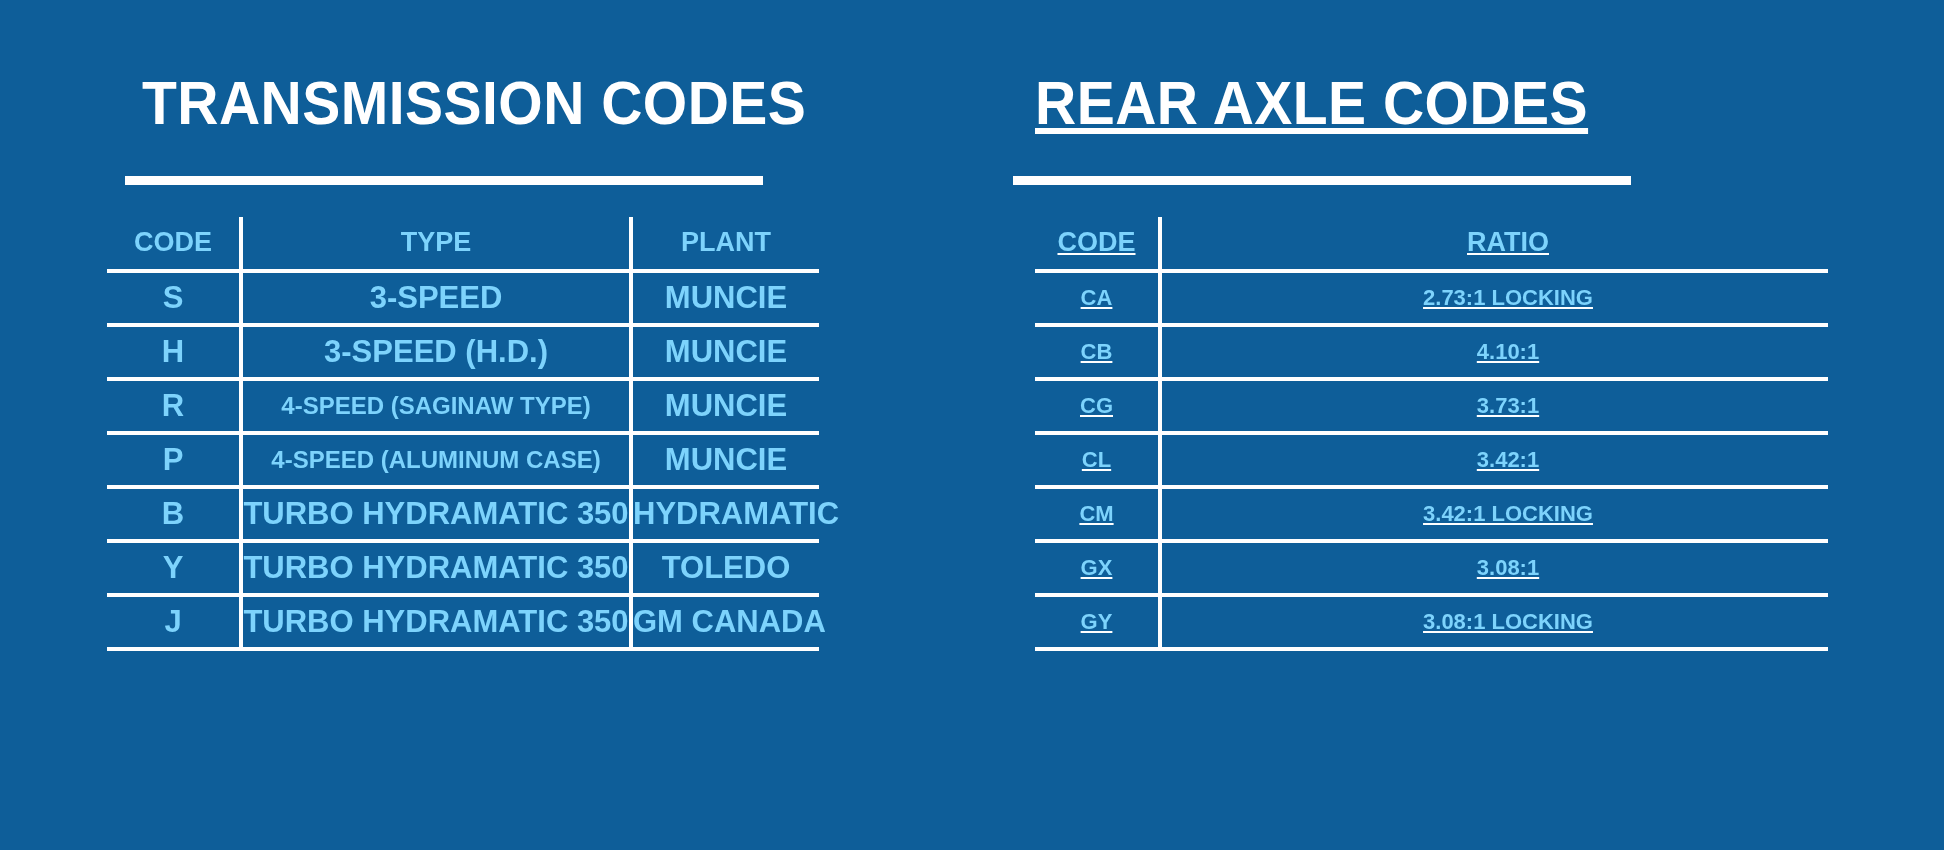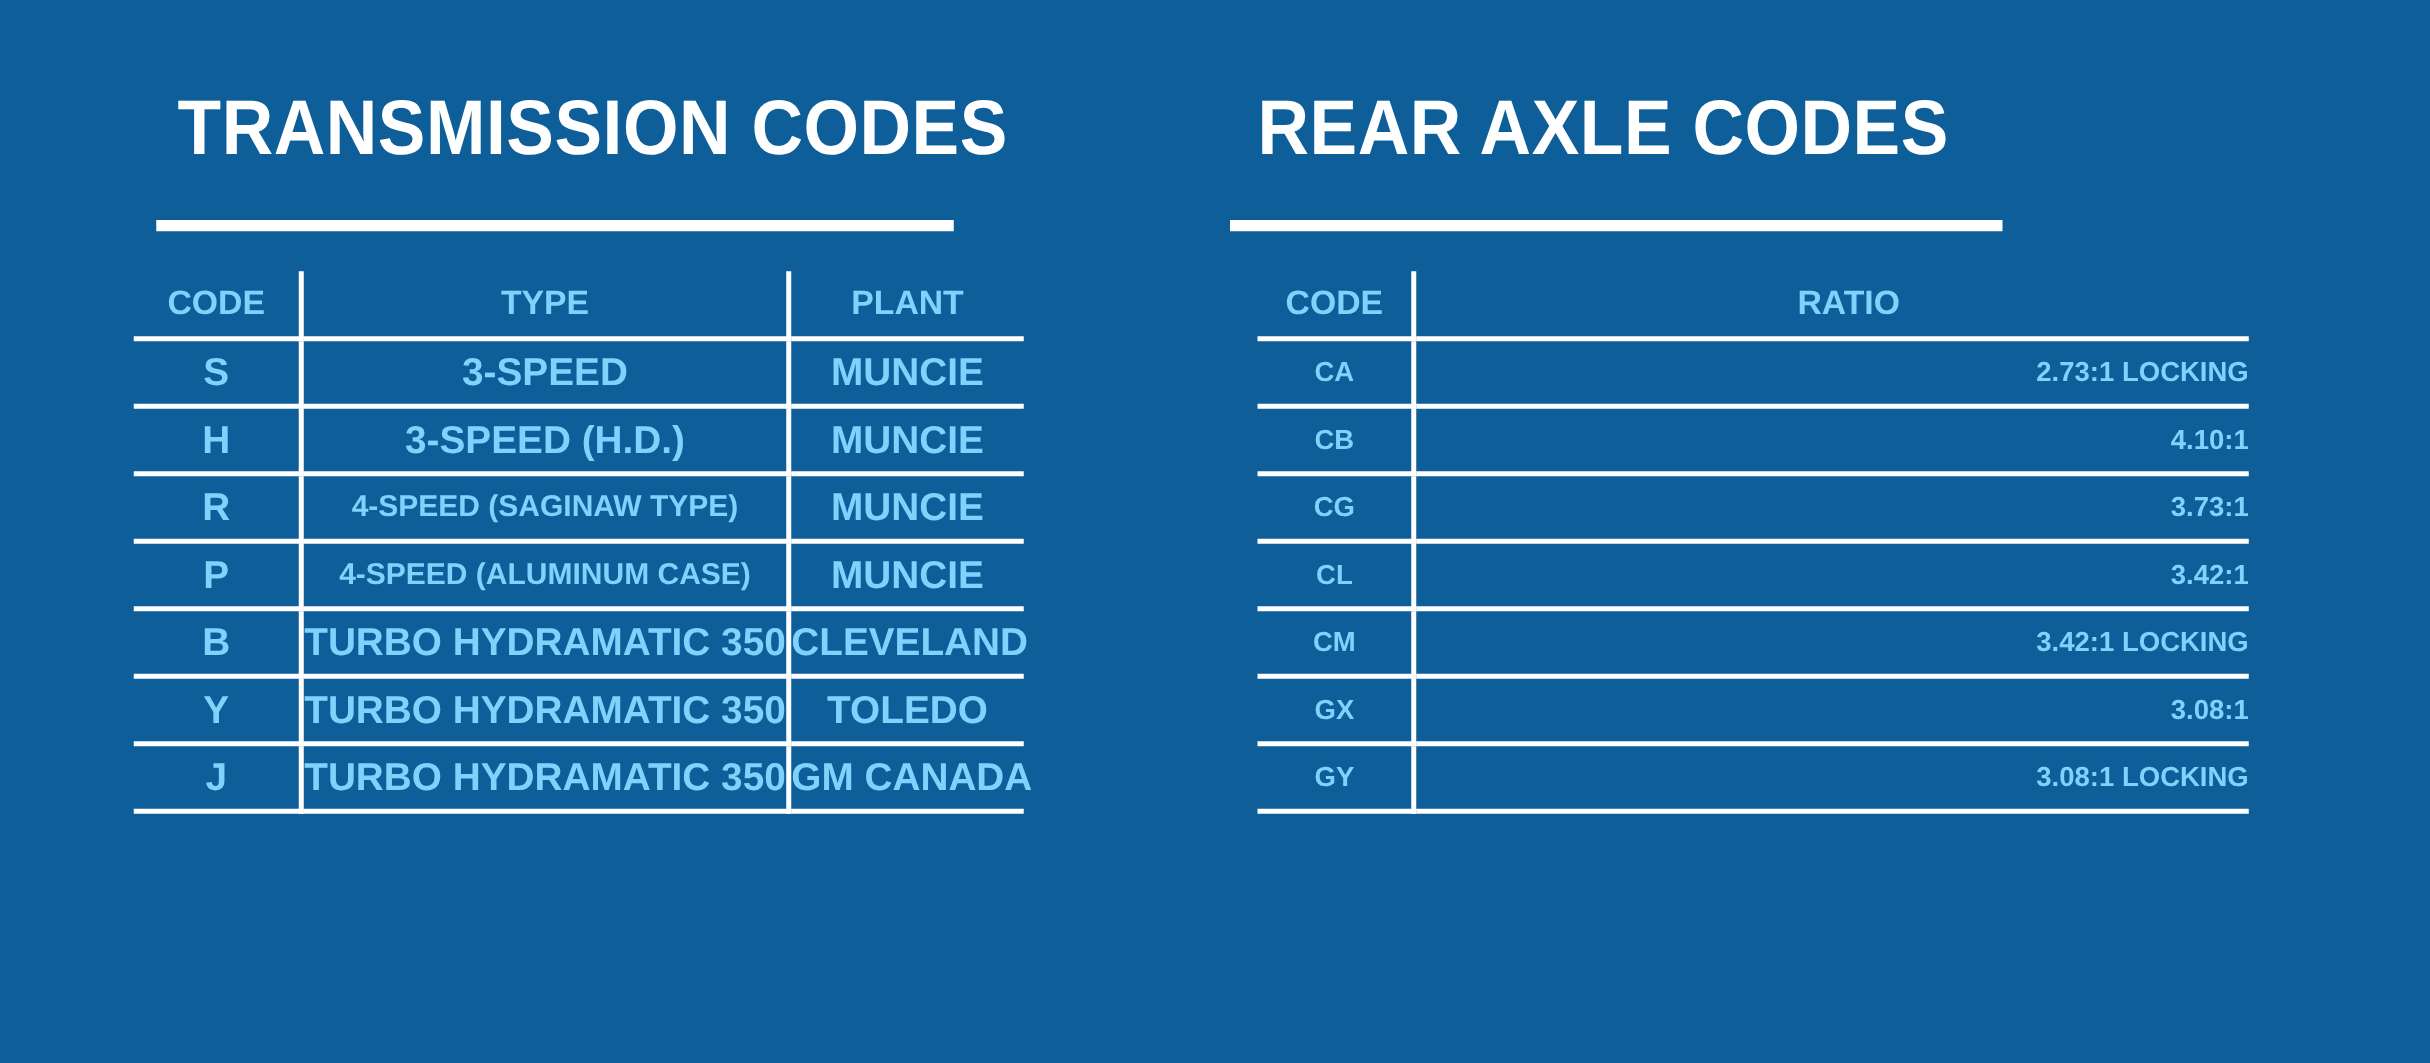--- a/index.html
+++ b/index.html
@@ -26,22 +26,23 @@
   
   .panel {
     position: absolute;
     top: 0;
   }
   .panel-transmission {
     left: 107px;
     width: 740px;
   }
   .panel-axle {
-    left: 1006px;
+    left: 1035px;
     width: 800px;
+    text-decoration: underline;
   }
 
   
   .panel-title {
     font-size: 62px;
     font-weight: 700;
     letter-spacing: 0.5px;
     line-height: 1;
     text-transform: uppercase;
     white-space: nowrap;
@@ -141,21 +142,21 @@
   .tbl-axle td {
     height: 50px;
     font-size: 22px;
     border-bottom: 4px solid #ffffff;
   }
   .tbl-axle td.cell-code {
     text-align: center;
     border-right: 4px solid #ffffff;
   }
   .tbl-axle td.cell-ratio {
-    text-align: right;
+    text-align: center;
     padding-left: 26px;
   }
 </style>
 </head>
 <body>
 
 <div class="page">
 
   <section class="panel panel-transmission">
     <h1 class="panel-title">TRANSMISSION CODES</h1>
@@ -191,21 +192,21 @@
           <td class="cell-plant">MUNCIE</td>
         </tr>
         <tr>
           <td class="cell-code">P</td>
           <td class="cell-type small">4-SPEED (ALUMINUM CASE)</td>
           <td class="cell-plant">MUNCIE</td>
         </tr>
         <tr>
           <td class="cell-code">B</td>
           <td class="cell-type">TURBO HYDRAMATIC 350</td>
-          <td class="cell-plant">CLEVELAND</td>
+          <td class="cell-plant">HYDRAMATIC</td>
         </tr>
         <tr>
           <td class="cell-code">Y</td>
           <td class="cell-type">TURBO HYDRAMATIC 350</td>
           <td class="cell-plant">TOLEDO</td>
         </tr>
         <tr>
           <td class="cell-code">J</td>
           <td class="cell-type">TURBO HYDRAMATIC 350</td>
           <td class="cell-plant">GM CANADA</td>

